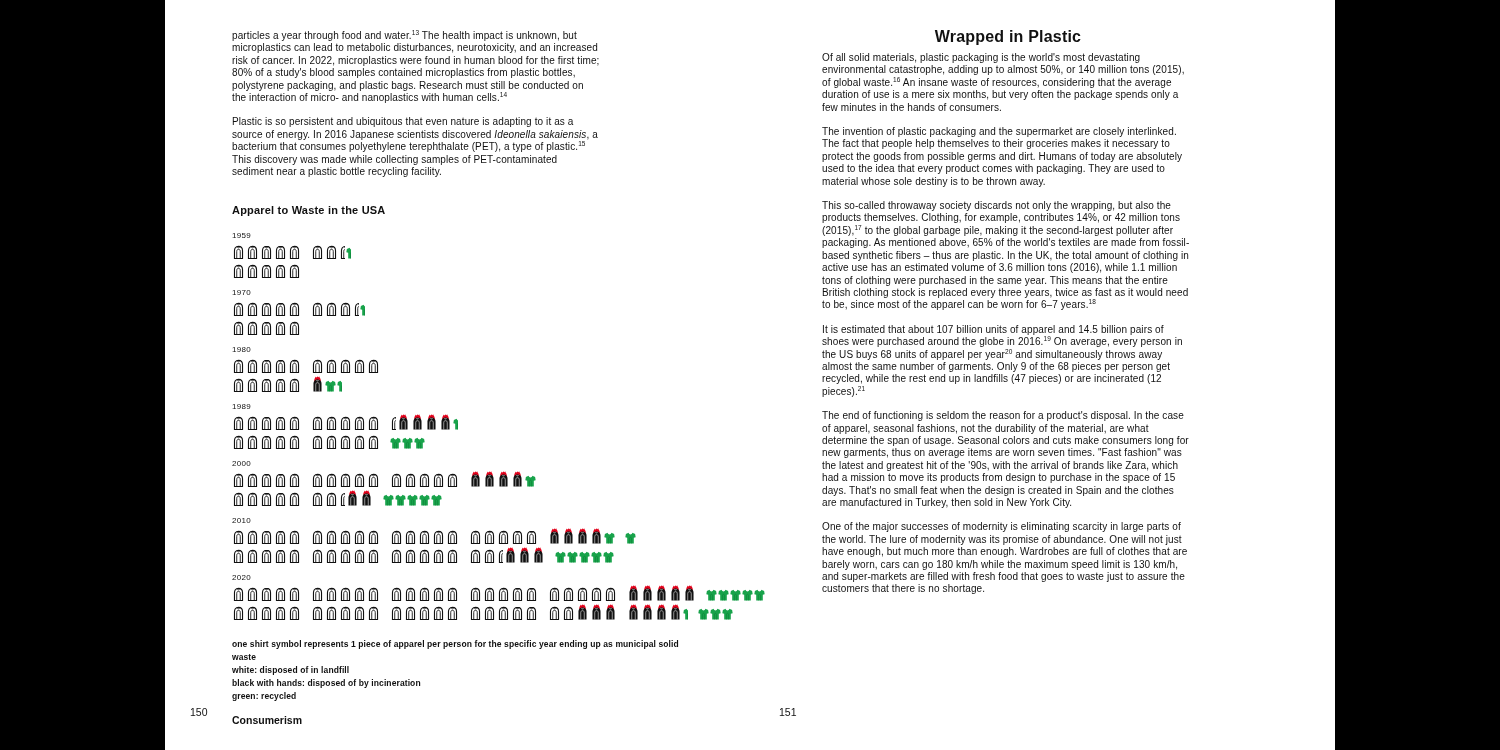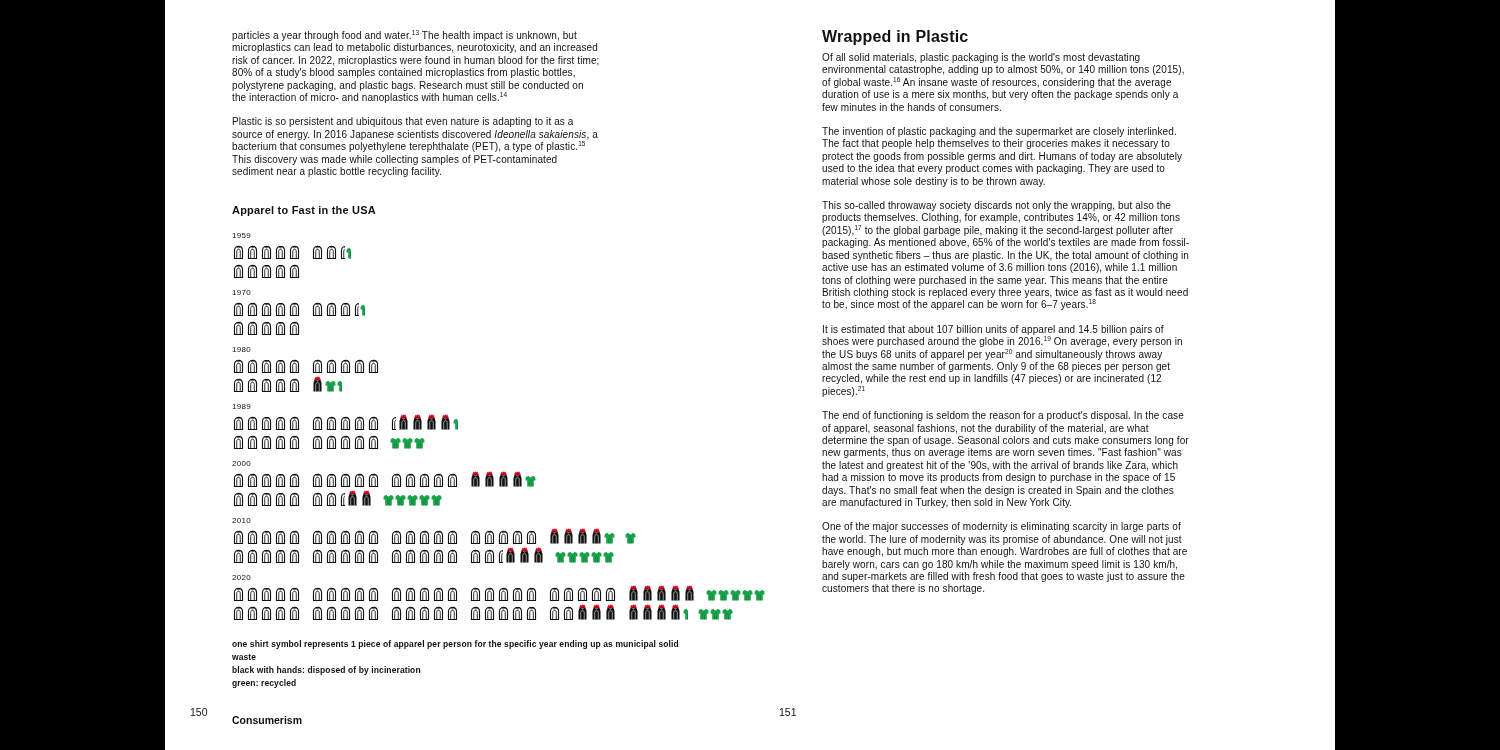--- a/index.html
+++ b/index.html
@@ -37,37 +37,37 @@
   .icon.type-g.half{width:5px;}
 
   .legend{margin-top:18px;}
   .legend-line{font-size:8.5px;font-weight:700;line-height:13px;letter-spacing:.1px;}
 
   .folio{position:absolute;bottom:32px;font-weight:400;font-size:10.5px;}
   .folio-left{left:25px;}
   .chapter-label{position:absolute;bottom:24px;left:67px;font-weight:700;font-size:10.5px;}
   .folio-right{left:29px;}
 
-  .section-heading{font-size:16px;font-weight:700;margin:0 0 6px 0;letter-spacing:.2px;}
+  .section-heading{font-size:16px;font-weight:700;margin:0 0 6px 0;letter-spacing:.2px;text-align:center;}
 </style>
 </head>
 <body>
 
 <div class="bar left"></div>
 <div class="bar right"></div>
 
 <div class="spread">
 
   <section class="page page-left">
     <div class="col-left">
       <div id="left-paras">
           <p class="body-para">particles a year through food and water.<sup>13</sup> The health impact is unknown, but microplastics can lead to metabolic disturbances, neurotoxicity, and an increased risk of cancer. In 2022, microplastics were found in human blood for the first time; 80% of a study's blood samples contained microplastics from plastic bottles, polystyrene packaging, and plastic bags. Research must still be conducted on the interaction of micro- and nanoplastics with human cells.<sup>14</sup></p>
           <p class="body-para">Plastic is so persistent and ubiquitous that even nature is adapting to it as a source of energy. In 2016 Japanese scientists discovered <em>Ideonella sakaiensis</em>, a bacterium that consumes polyethylene terephthalate (PET), a type of plastic.<sup>15</sup> This discovery was made while collecting samples of PET-contaminated sediment near a plastic bottle recycling facility.</p>
         </div>
-      <h3 class="chart-title">Apparel to Fast in the USA</h3>
+      <h3 class="chart-title">Apparel to Waste in the USA</h3>
       <div id="chart">
           <div class="year-block">
             <div class="year-label">1959</div>
             <div class="icon-row">
               <span class="icon-group">
                 <span class="icon type-w">
                   <svg viewBox="0 0 20 26" preserveAspectRatio="none">
         <path d="M10 5.5 C5.2 5.5 3.8 9.2 3.8 12.4 L3.8 25.2 L16.2 25.2 L16.2 12.4 C16.2 9.2 14.8 5.5 10 5.5 Z" fill="#ffffff" stroke="#111111" stroke-width="1.7"></path>
         <path d="M7.3 25.2 L7.3 13.6 C7.3 11.4 8.4 10.3 10 10.3 C11.6 10.3 12.7 11.4 12.7 13.6 L12.7 25.2" fill="none" stroke="#111111" stroke-width="1.4"></path>
         <path d="M8 5.9 L10 8.5 L12 5.9" fill="none" stroke="#111111" stroke-width="1.3"></path>
@@ -1820,20 +1820,21 @@
         <path d="M6.5 1.5 L1.6 3.8 L0.6 9.8 L4 10.6 L4 21 L16 21 L16 10.6 L19.4 9.8 L18.4 3.8 L13.5 1.5 C12.8 3.6 11.6 4.6 10 4.6 C8.4 4.6 7.2 3.6 6.5 1.5 Z" fill="#18a34b"></path>
         <path d="M8.2 21 L8.2 12 C8.2 10.4 9 9.6 10 9.6 C11 9.6 11.8 10.4 11.8 12 L11.8 21" fill="none" stroke="#0c7a36" stroke-width="0.9"></path>
       </svg>
                 </span>
               </span>
             </div>
           </div>
         </div>
       <div id="legend" class="legend">
           <div class="legend-line">one shirt symbol represents 1 piece of apparel per person for the specific year ending up as municipal solid waste</div>
+          <div class="legend-line">white: disposed of in landfill</div>
           <div class="legend-line">black with hands: disposed of by incineration</div>
           <div class="legend-line">green: recycled</div>
         </div>
     </div>
     <span class="folio folio-left">150</span>
     <span class="chapter-label">Consumerism</span>
   </section>
 
   <section class="page page-right">
     <div class="col-right">

